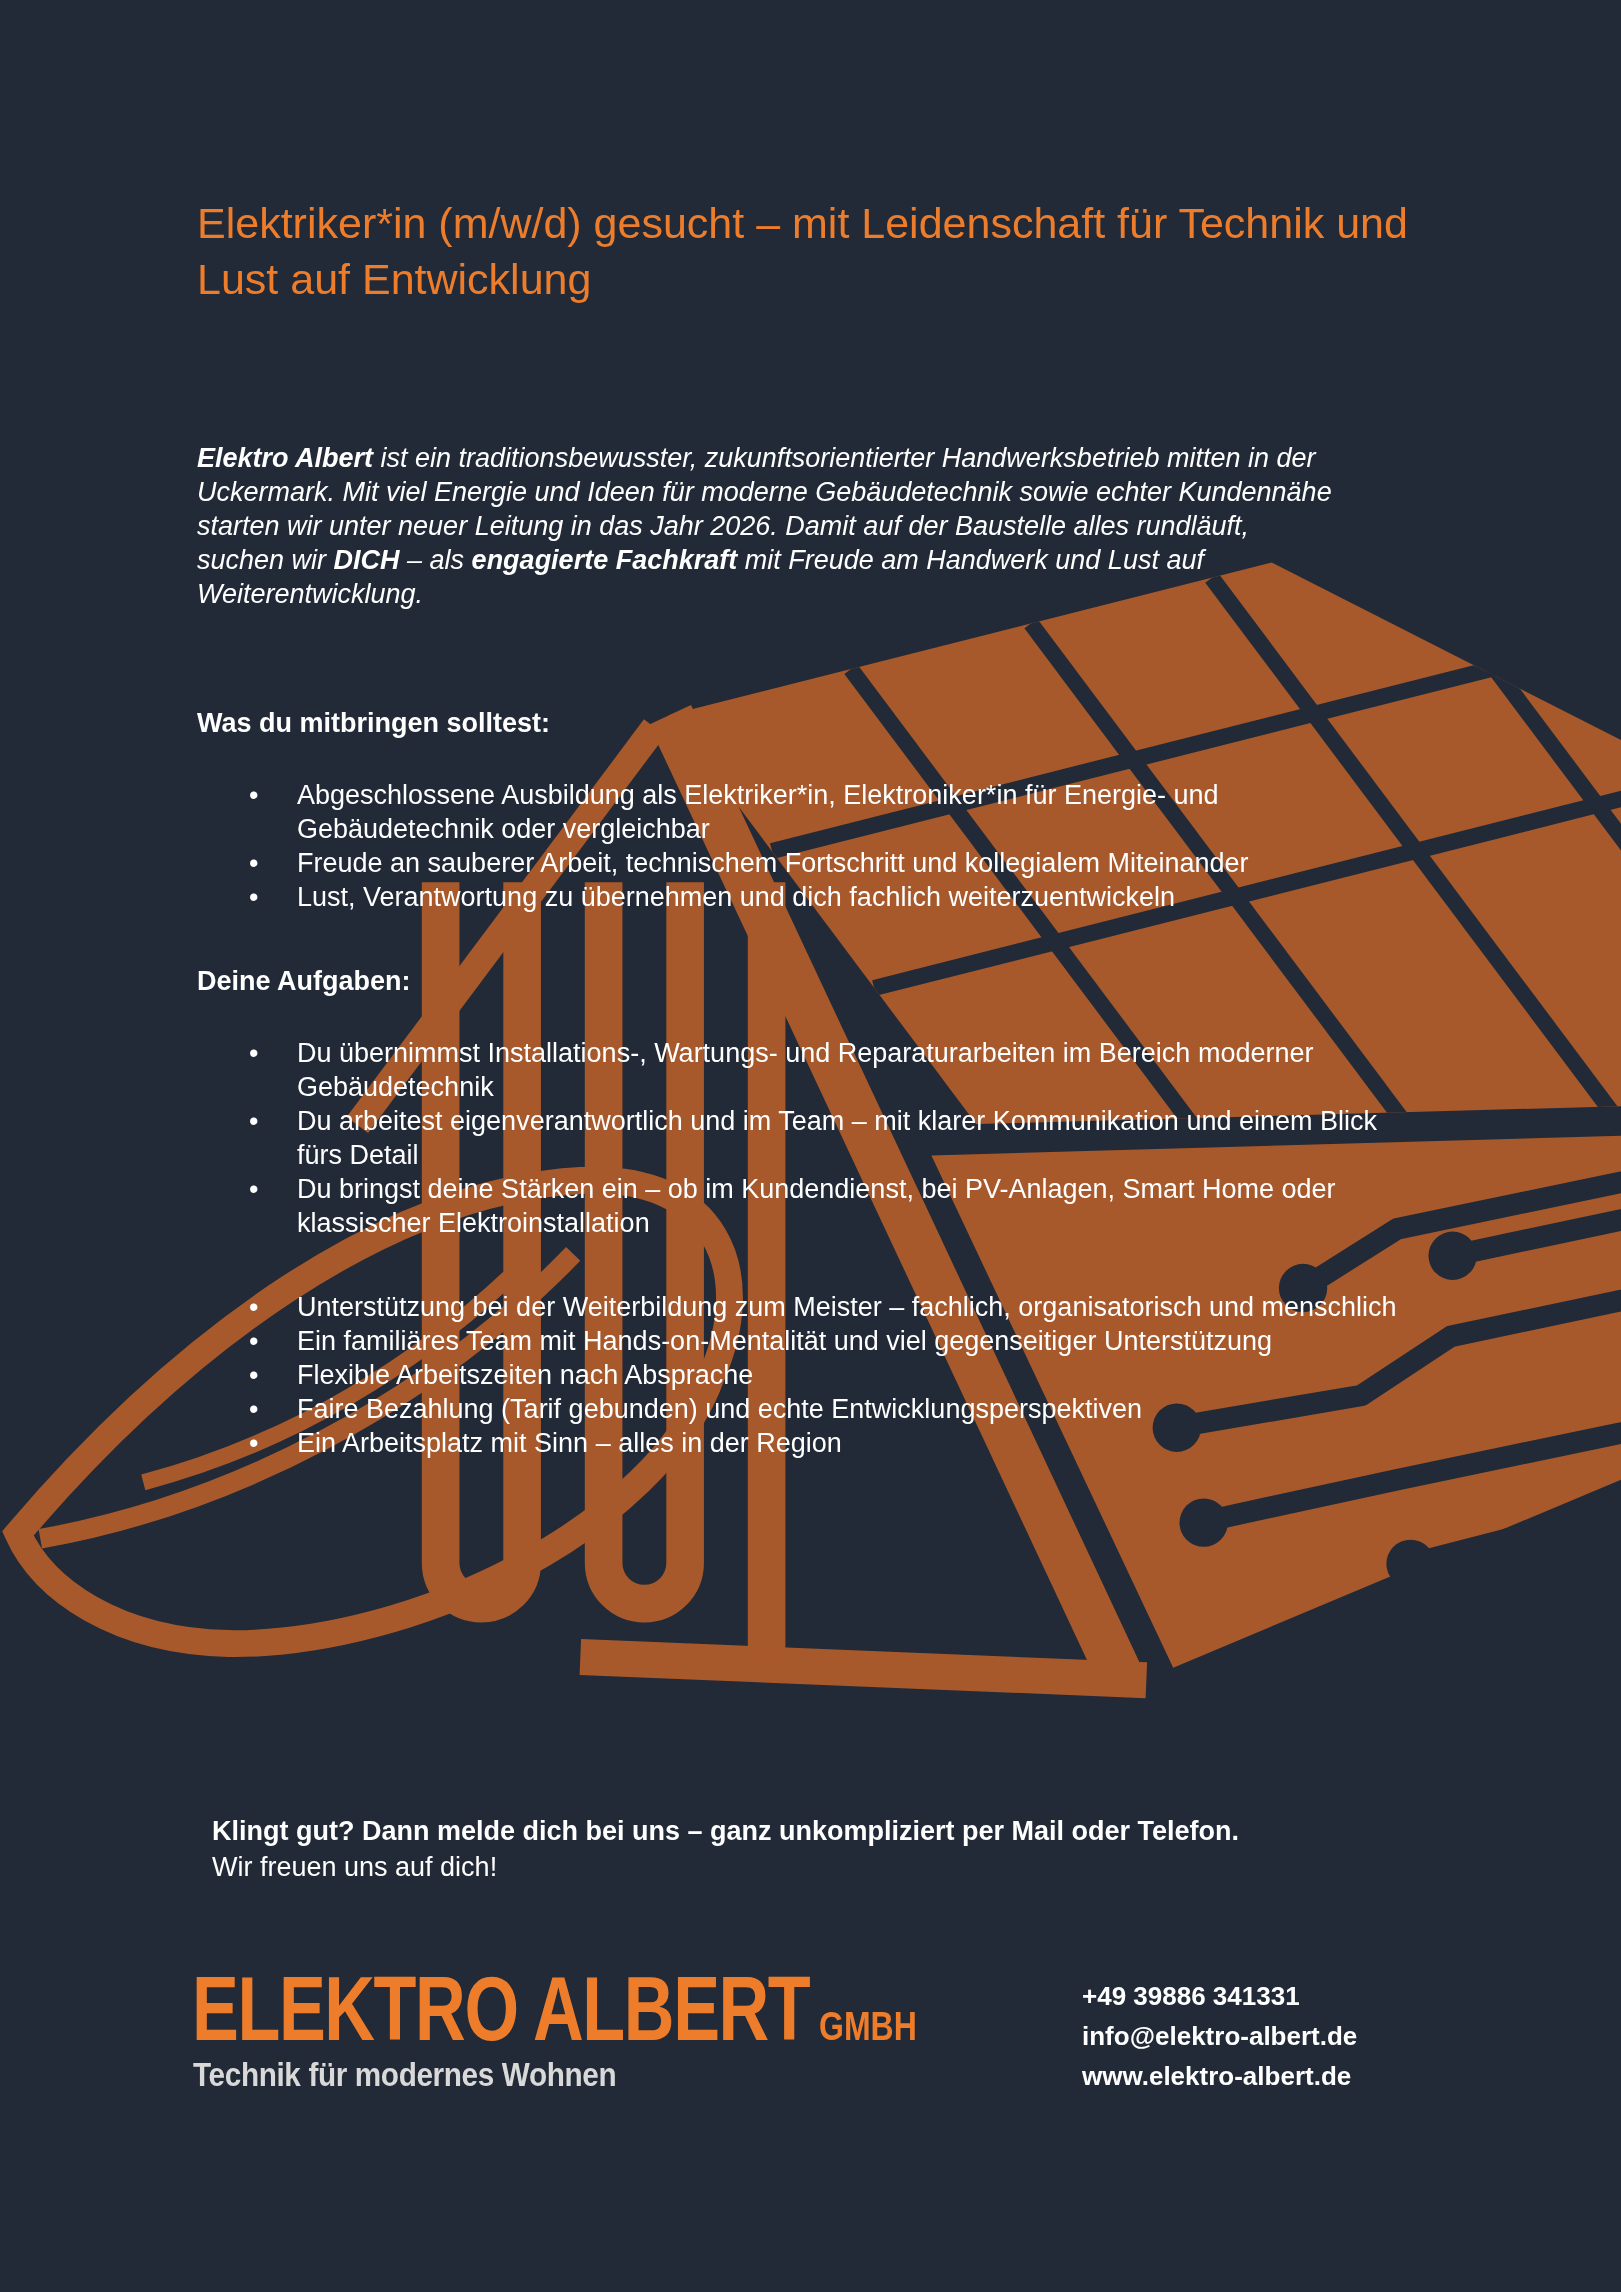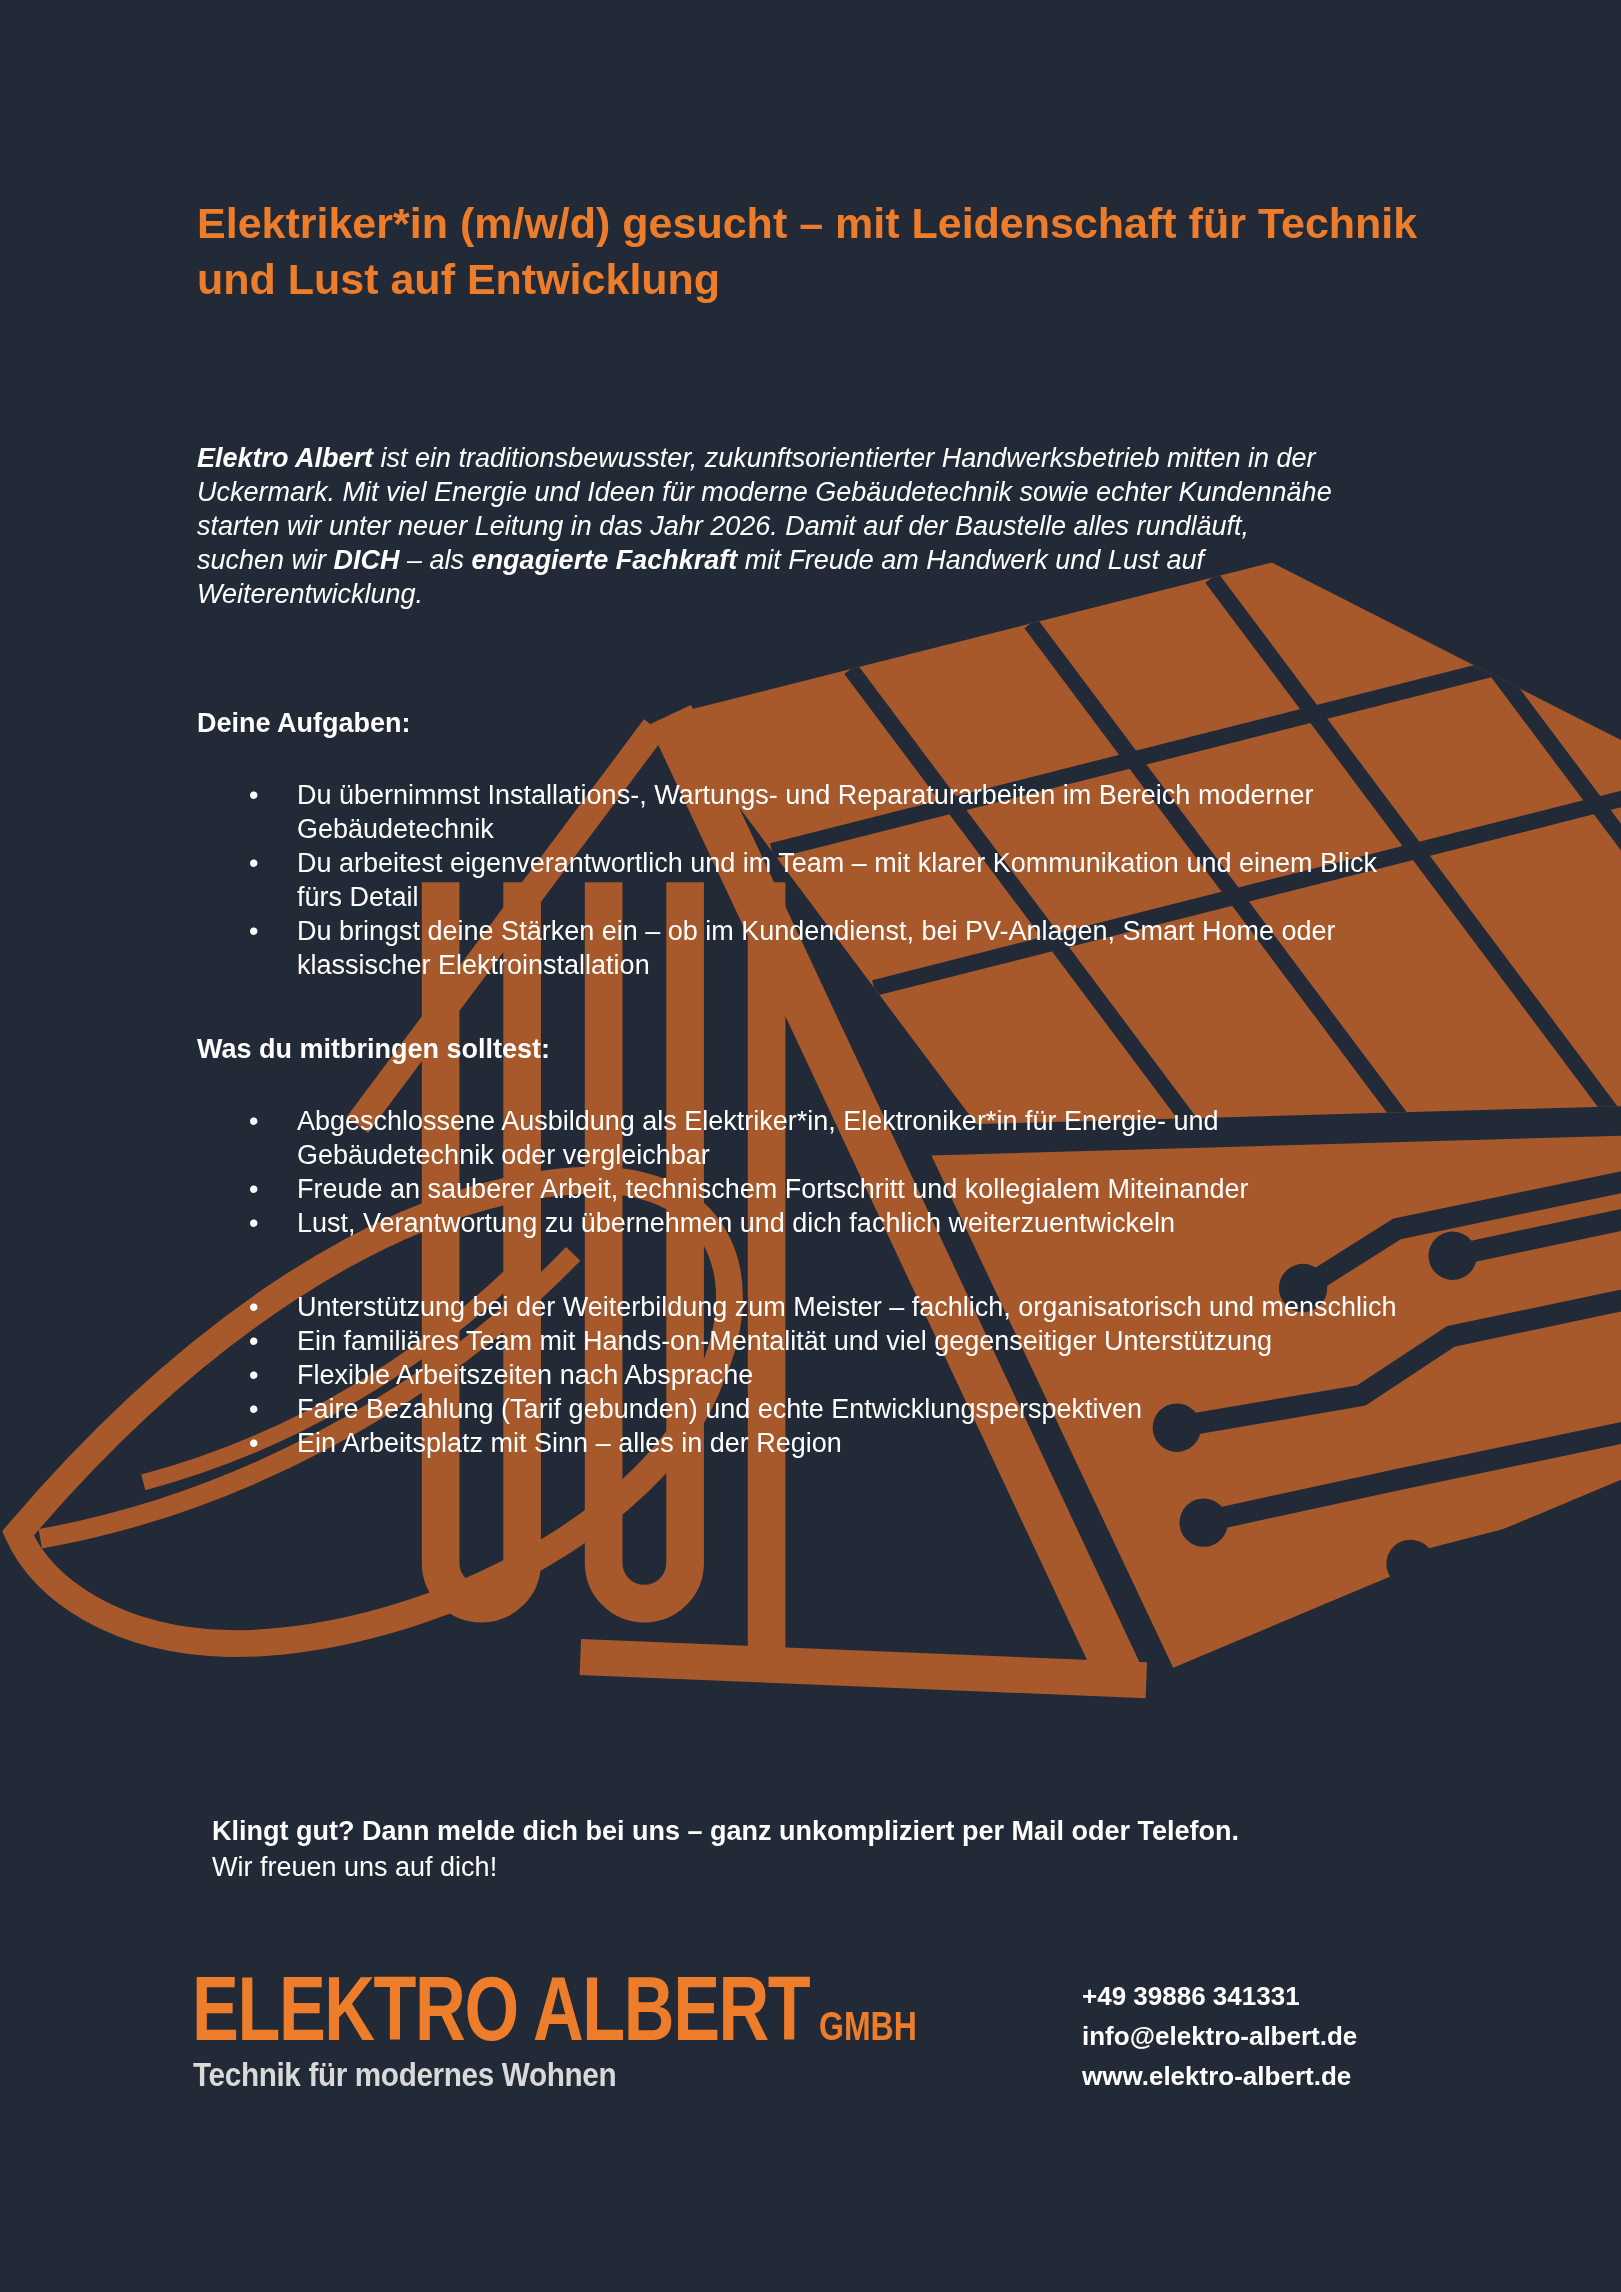--- a/index.html
+++ b/index.html
@@ -10,21 +10,21 @@
     width:1621px;height:2293px;background:var(--bg);
     font-family:"Liberation Sans",sans-serif;color:var(--text);
     position:relative;overflow:hidden;
   }
   .slide{position:absolute;inset:0;overflow:hidden;}
   svg.art{position:absolute;top:0;left:0;z-index:0;}
   .content{position:absolute;inset:0;z-index:1;}
 
   .title{
     position:absolute;left:197px;top:195px;width:1254px;
-    font-size:43px;line-height:56px;font-weight:bold;color:var(--accent);
+    font-size:43px;line-height:56px;font-weight:normal;color:var(--accent);
   }
   .intro{
     position:absolute;left:197px;top:414px;width:1146px;
     font-size:27px;line-height:34px;font-style:italic;
   }
   .sections{position:absolute;left:197px;top:706px;width:1211px;}
   .sections h3{font-size:27px;line-height:34px;font-weight:bold;margin:0 0 38px 0;}
   .sections ul{list-style:none;margin:0 0 50px 0;padding:0;}
   .sections li{position:relative;padding-left:100px;font-size:27px;line-height:34px;}
   .sections li::before{content:"\2022";position:absolute;left:52px;top:0;}
@@ -103,33 +103,33 @@
   </svg>
 
   <div class="content">
 
     <div class="title">Elektriker*in (m/w/d) gesucht – mit Leidenschaft für Technik und Lust auf Entwicklung</div>
 
     <p class="intro"><b>Elektro Albert</b><span> ist ein traditionsbewusster, zukunftsorientierter Handwerksbetrieb mitten in der Uckermark. Mit viel Energie und Ideen für moderne Gebäudetechnik sowie echter Kundennähe starten wir unter neuer Leitung in das Jahr 2026. Damit auf der Baustelle alles rundläuft, suchen wir </span><b>DICH</b><span> – als </span><b>engagierte Fachkraft</b><span> mit Freude am Handwerk und Lust auf Weiterentwicklung.</span></p>
 
     <div class="sections">
       <section>
+        <h3>Was du mitbringen solltest:</h3>
+        <ul>
+            <li>Abgeschlossene Ausbildung als Elektriker*in, Elektroniker*in für Energie- und Gebäudetechnik oder vergleichbar</li>
+            <li>Freude an sauberer Arbeit, technischem Fortschritt und kollegialem Miteinander</li>
+            <li>Lust, Verantwortung zu übernehmen und dich fachlich weiterzuentwickeln</li>
+          </ul>
+      </section>
+      <section>
         <h3>Deine Aufgaben:</h3>
         <ul>
             <li>Du übernimmst Installations-, Wartungs- und Reparaturarbeiten im Bereich moderner Gebäudetechnik</li>
             <li>Du arbeitest eigenverantwortlich und im Team – mit klarer Kommunikation und einem Blick fürs Detail</li>
             <li>Du bringst deine Stärken ein – ob im Kundendienst, bei PV-Anlagen, Smart Home oder klassischer Elektroinstallation</li>
-          </ul>
-      </section>
-      <section>
-        <h3>Was du mitbringen solltest:</h3>
-        <ul>
-            <li>Abgeschlossene Ausbildung als Elektriker*in, Elektroniker*in für Energie- und Gebäudetechnik oder vergleichbar</li>
-            <li>Freude an sauberer Arbeit, technischem Fortschritt und kollegialem Miteinander</li>
-            <li>Lust, Verantwortung zu übernehmen und dich fachlich weiterzuentwickeln</li>
           </ul>
       </section>
       <section>
         <ul>
             <li>Unterstützung bei der Weiterbildung zum Meister – fachlich, organisatorisch und menschlich</li>
             <li>Ein familiäres Team mit Hands-on-Mentalität und viel gegenseitiger Unterstützung</li>
             <li>Flexible Arbeitszeiten nach Absprache</li>
             <li>Faire Bezahlung (Tarif gebunden) und echte Entwicklungsperspektiven</li>
             <li>Ein Arbeitsplatz mit Sinn – alles in der Region</li>
           </ul>

